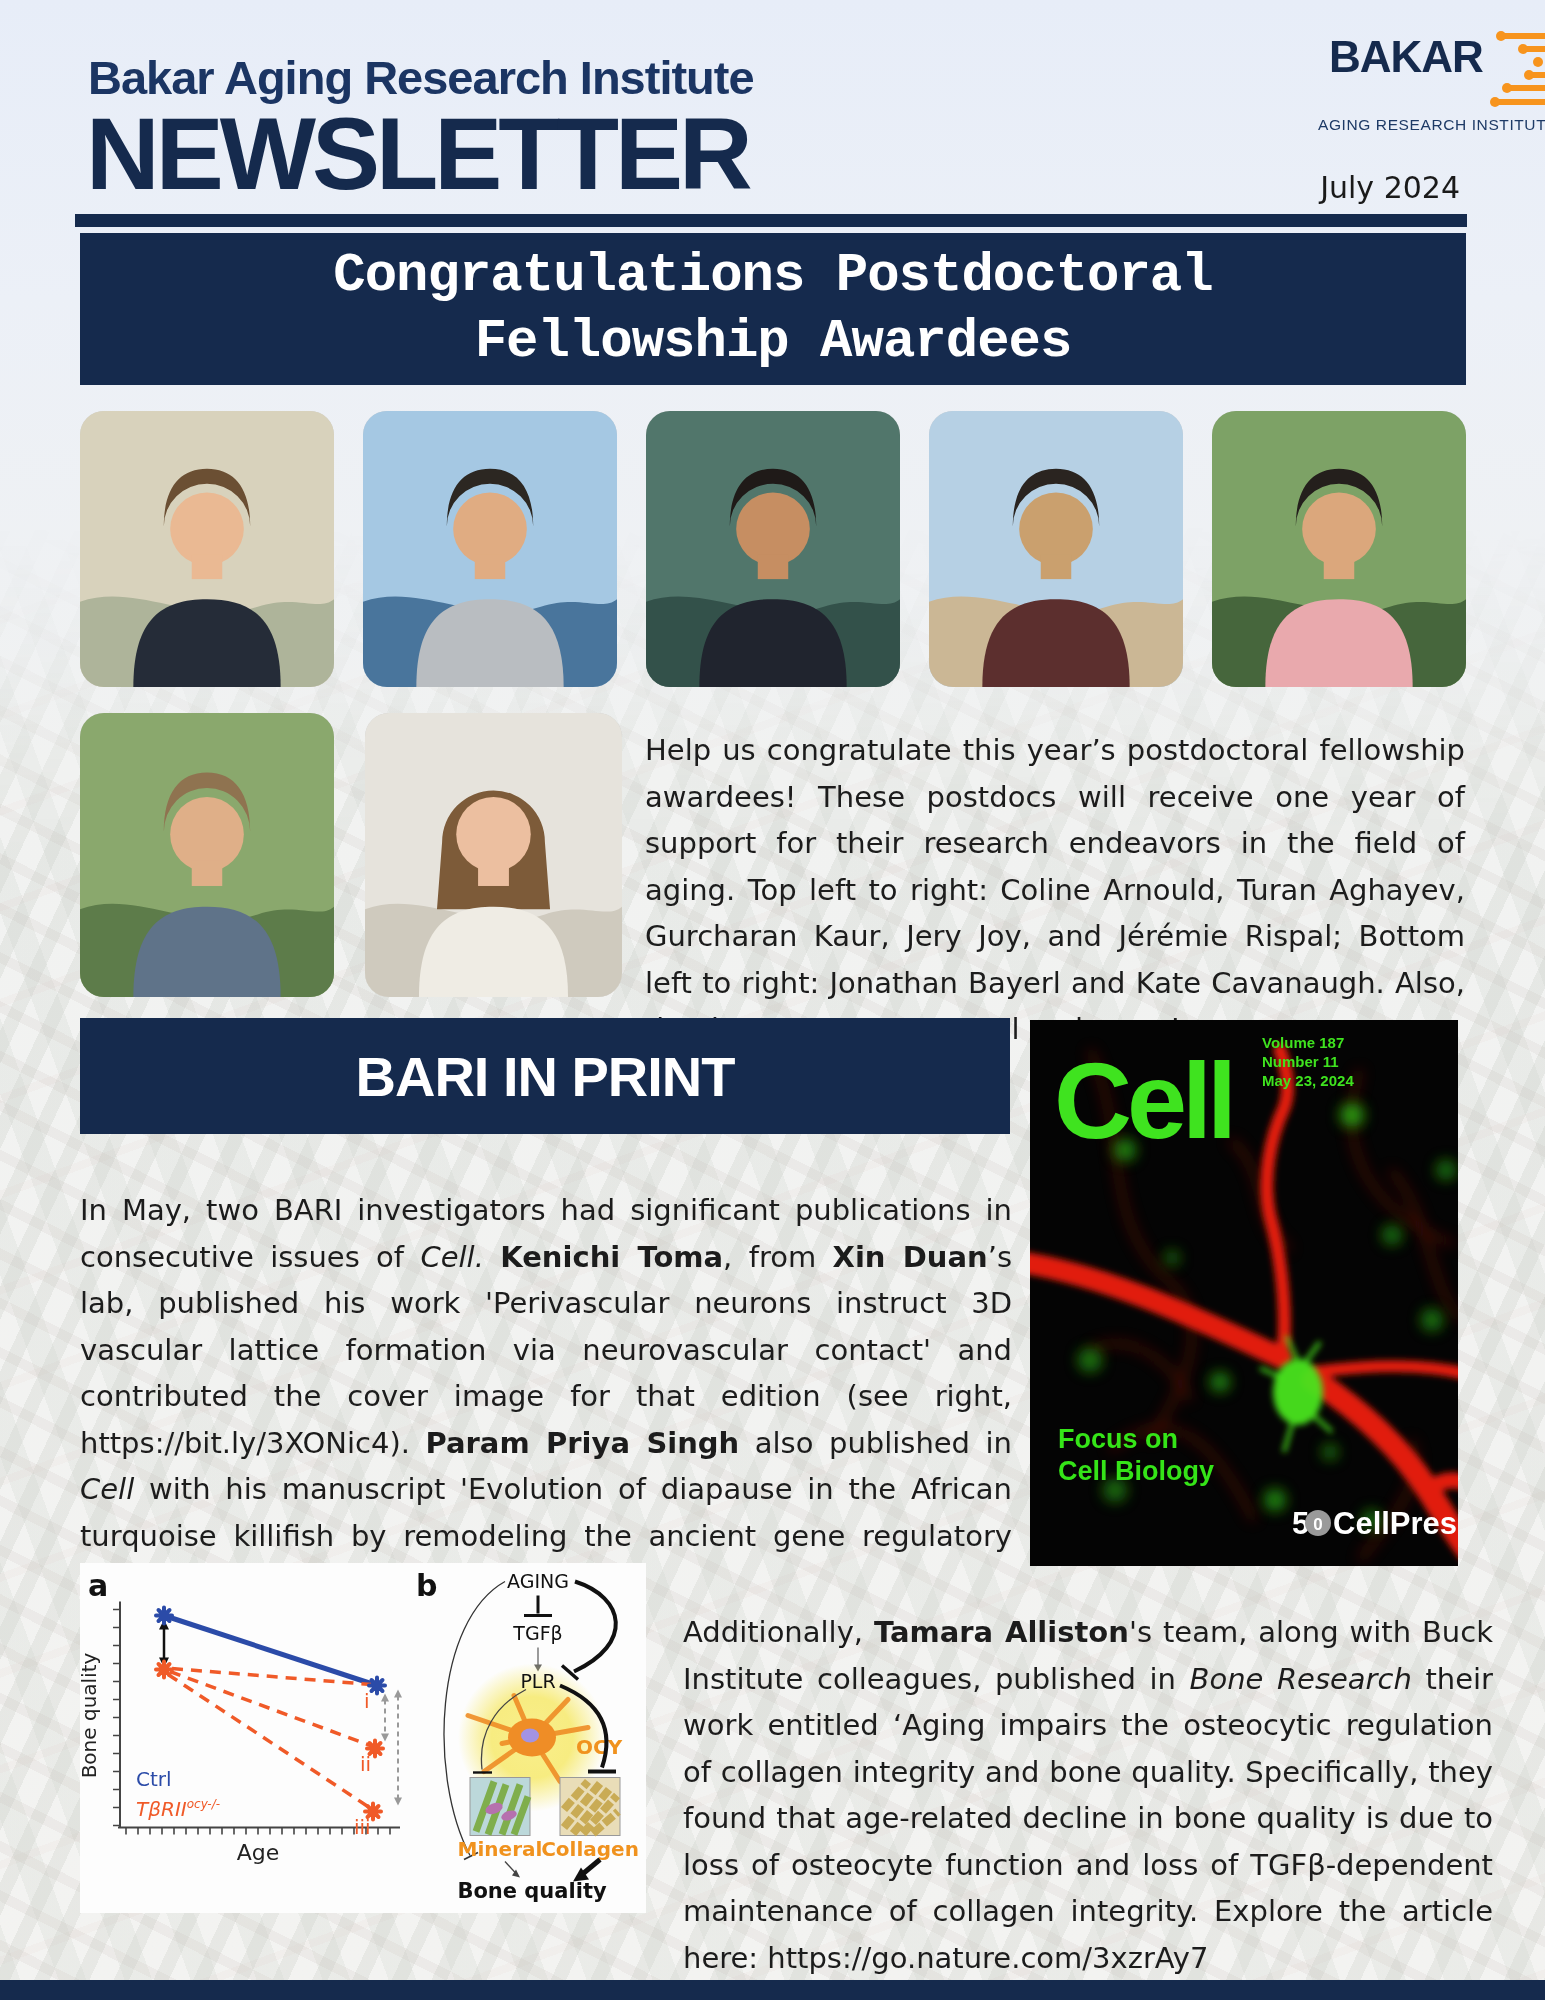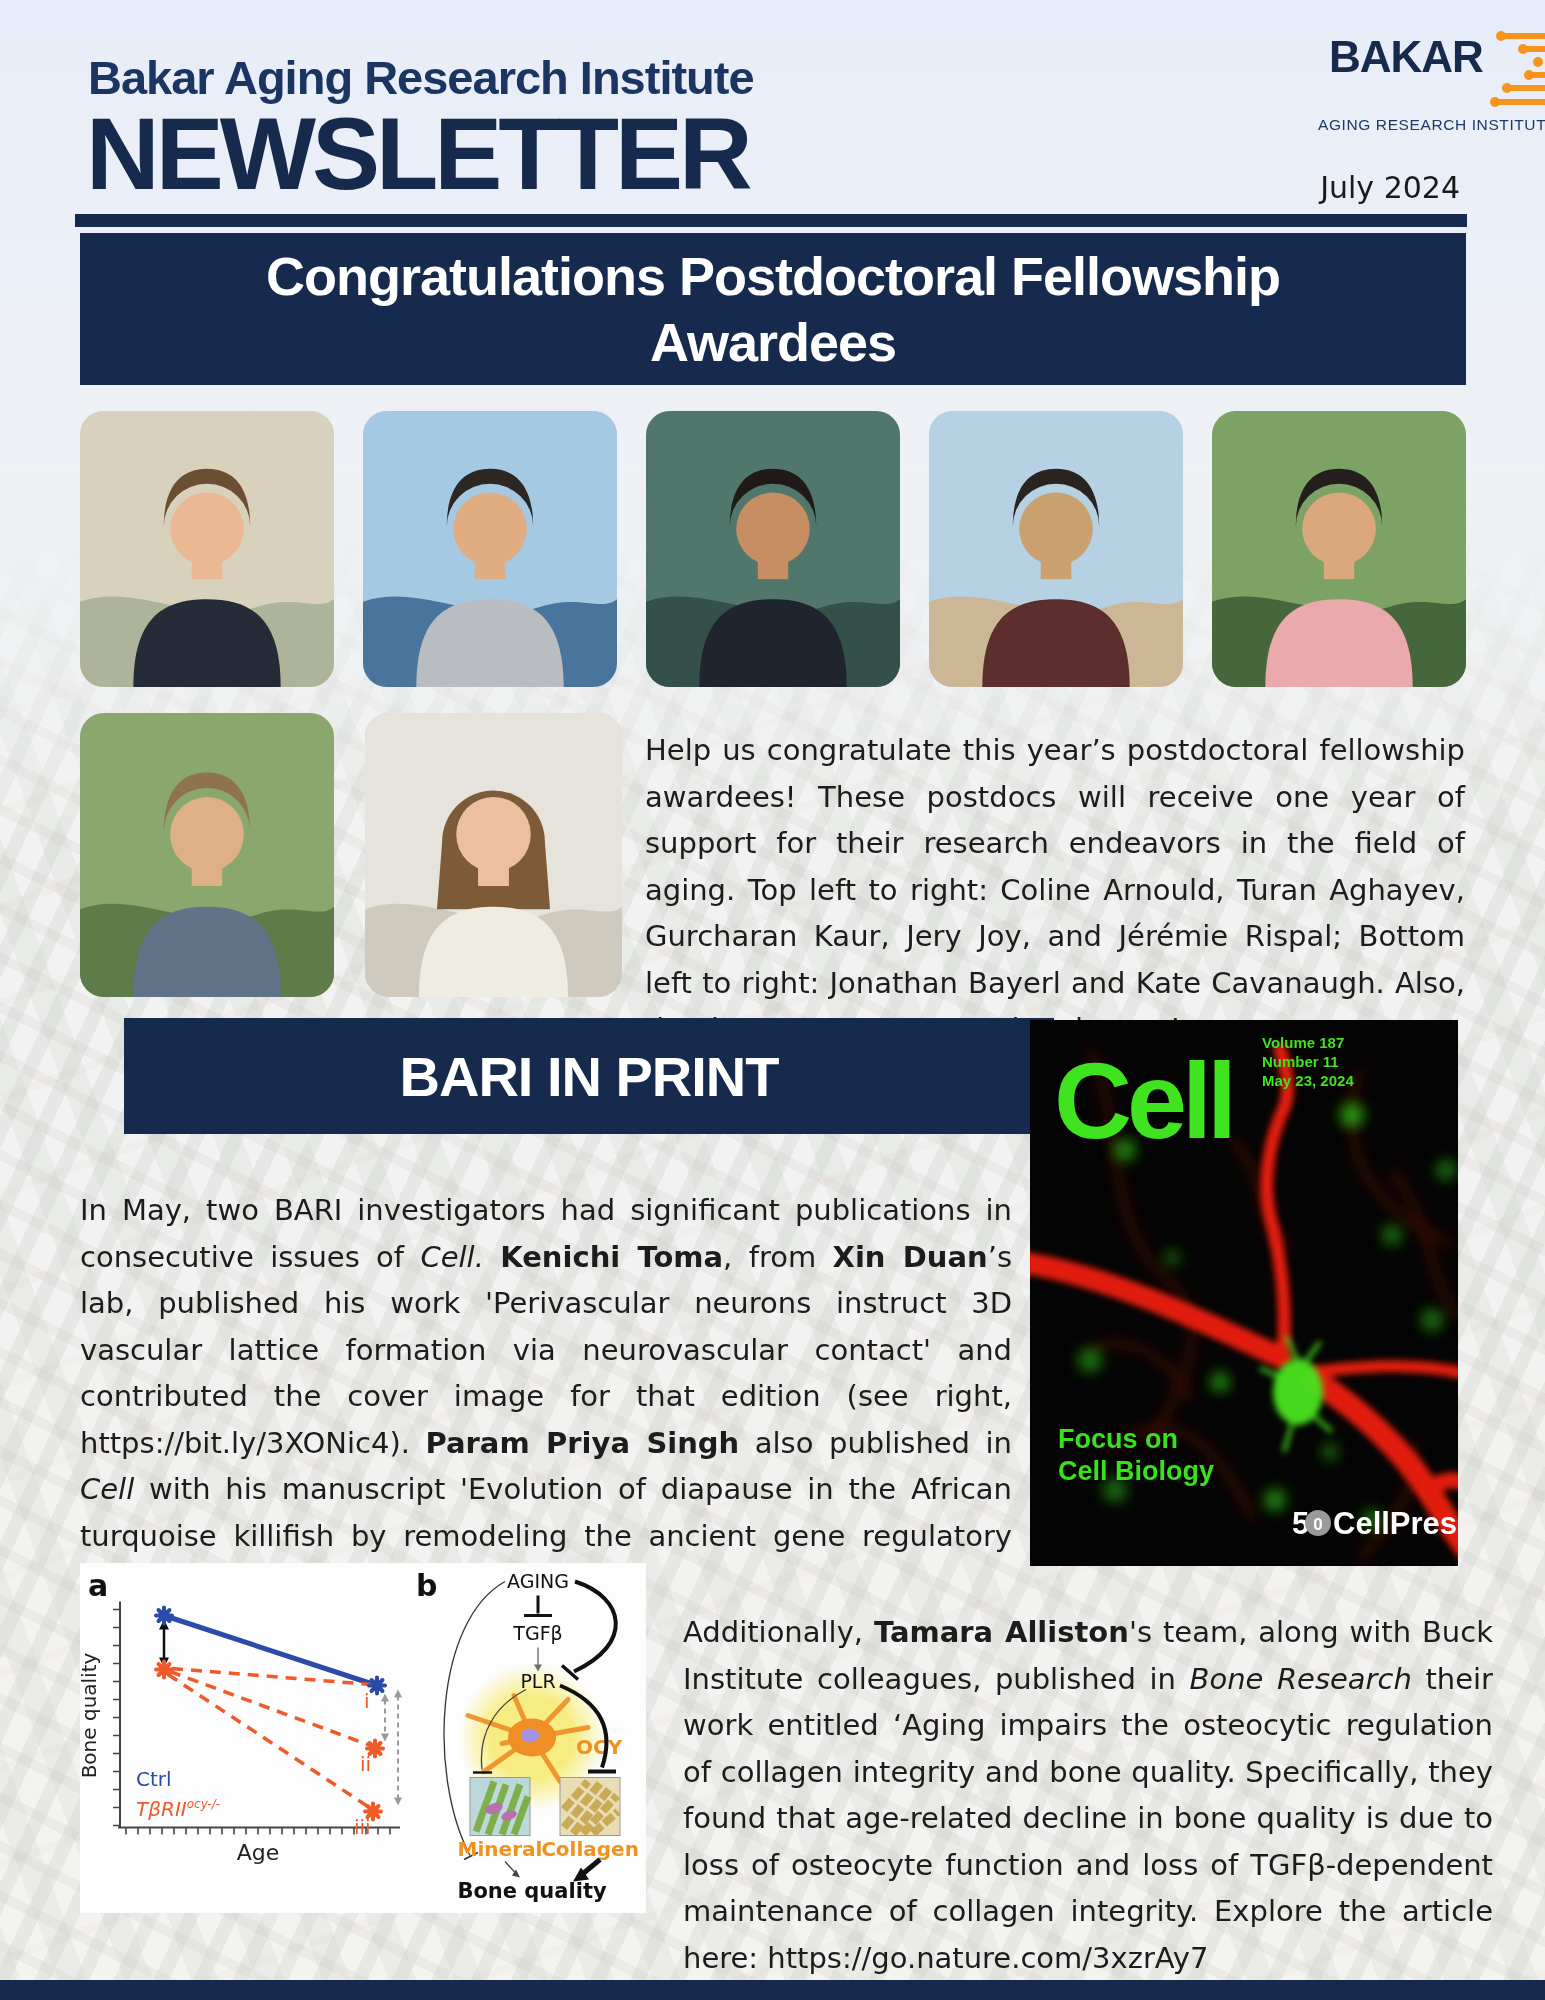--- a/index.html
+++ b/index.html
@@ -25,24 +25,24 @@
   .logo-row{display:flex;align-items:flex-start;margin-left:11px;}
   .logo-word{font-family:"Liberation Sans",sans-serif;font-weight:700;font-size:44px;
              letter-spacing:-1px;color:#152a4d;line-height:58px;}
   .logo-tag{font-family:"Liberation Sans",sans-serif;font-size:15.5px;letter-spacing:.6px;
             color:#1d3a66;margin-top:-2px;white-space:nowrap;}
   .issue-date{right:85px;top:170px;font-size:30px;color:#1a1a1a;}
   .rule{left:75px;top:214px;width:1392px;height:13px;background:#152a4d;}
   
   .banner{left:80px;top:233px;width:1386px;height:152px;background:#152a4d;display:flex;
           align-items:center;justify-content:center;text-align:center;}
-  .banner h1{margin:0;font-family:Liberation Sans, sans-serif;font-weight:700;color:#ffffff;
+  .banner h1{margin:0;font-family:Liberation Mono, monospace;font-weight:700;color:#ffffff;
              font-size:54px;line-height:66px;letter-spacing:-1px;max-width:1150px;}
   .bari-banner{left:80px;top:1018px;width:930px;height:116px;background:#152a4d;display:flex;
-               align-items:center;justify-content:center;margin-left:44px;}
+               align-items:center;justify-content:center;}
   .bari-banner h2{margin:0;font-family:"Liberation Sans",sans-serif;font-weight:700;color:#fff;
                   font-size:56px;letter-spacing:-1px;}
   
   .photo{border-radius:24px;overflow:hidden;background:#ccc;}
   .photo svg{display:block;width:100%;height:100%;}
   .r1{top:411px;width:254px;height:276px;}
   .r2{top:713px;height:284px;}
   
   .par{font-size:29px;line-height:46.5px;color:#1c1c1c;text-align:justify;}
   .par .b{font-weight:700;}

